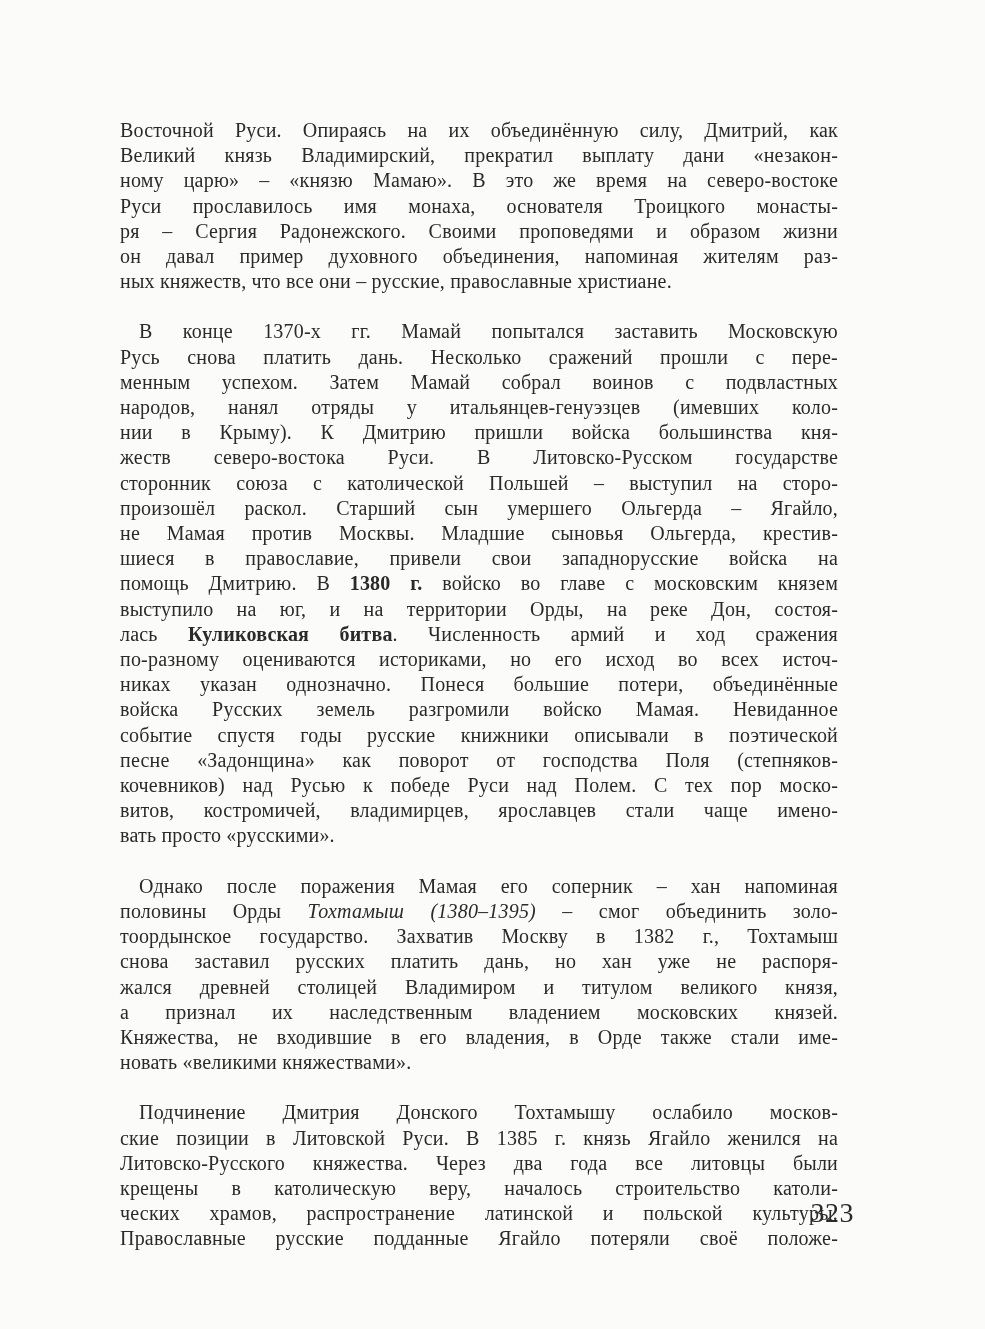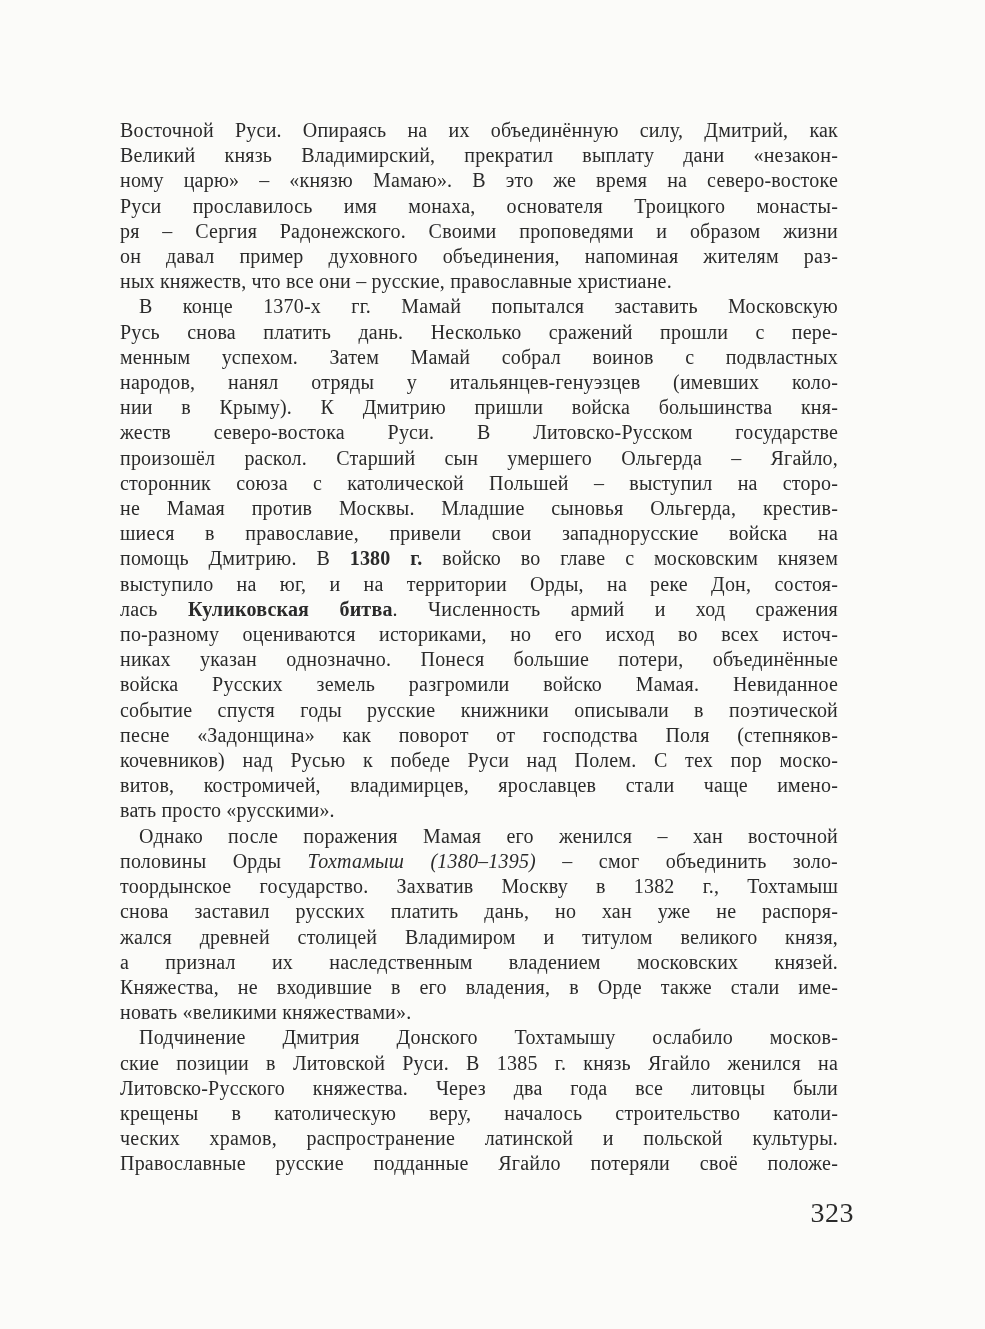--- a/index.html
+++ b/index.html
@@ -34,20 +34,21 @@
   .line {
     text-align: justify;
     text-align-last: justify;
     min-height: 25.2px;
   }
   .line.no-justify {
     text-align-last: left;
   }
   .line.indent {
     text-indent: 19px;
+    margin-top: 25px;
   }
   .bold {
     font-weight: bold;
   }
   .italic {
     font-style: italic;
   }
   .page-number {
     position: absolute;
     left: 136px;
@@ -73,38 +74,38 @@
         <div class="line"><span>он давал пример духовного объединения, напоминая жителям раз-</span></div>
         <div class="line no-justify"><span>ных княжеств, что все они – русские, православные христиане.</span></div>
       </div>
       <div class="paragraph">
         <div class="line indent"><span>В конце 1370-х гг. Мамай попытался заставить Московскую</span></div>
         <div class="line"><span>Русь снова платить дань. Несколько сражений прошли с пере-</span></div>
         <div class="line"><span>менным успехом. Затем Мамай собрал воинов с подвластных</span></div>
         <div class="line"><span>народов, нанял отряды у итальянцев-генуэзцев (имевших коло-</span></div>
         <div class="line"><span>нии в Крыму). К Дмитрию пришли войска большинства кня-</span></div>
         <div class="line"><span>жеств северо-востока Руси. В Литовско-Русском государстве</span></div>
+        <div class="line"><span>сторонник союза с католической Польшей – выступил на сторо-</span></div>
         <div class="line"><span>произошёл раскол. Старший сын умершего Ольгерда – Ягайло,</span></div>
-        <div class="line"><span>сторонник союза с католической Польшей – выступил на сторо-</span></div>
         <div class="line"><span>не Мамая против Москвы. Младшие сыновья Ольгерда, крестив-</span></div>
         <div class="line"><span>шиеся в православие, привели свои западнорусские войска на</span></div>
         <div class="line"><span>помощь Дмитрию. В </span><span class="bold">1380 г.</span><span> войско во главе с московским князем</span></div>
         <div class="line"><span>выступило на юг, и на территории Орды, на реке Дон, состоя-</span></div>
         <div class="line"><span>лась </span><span class="bold">Куликовская битва</span><span>. Численность армий и ход сражения</span></div>
         <div class="line"><span>по-разному оцениваются историками, но его исход во всех источ-</span></div>
         <div class="line"><span>никах указан однозначно. Понеся большие потери, объединённые</span></div>
         <div class="line"><span>войска Русских земель разгромили войско Мамая. Невиданное</span></div>
         <div class="line"><span>событие спустя годы русские книжники описывали в поэтической</span></div>
         <div class="line"><span>песне «Задонщина» как поворот от господства Поля (степняков-</span></div>
         <div class="line"><span>кочевников) над Русью к победе Руси над Полем. С тех пор моско-</span></div>
         <div class="line"><span>витов, костромичей, владимирцев, ярославцев стали чаще имено-</span></div>
         <div class="line no-justify"><span>вать просто «русскими».</span></div>
       </div>
       <div class="paragraph">
-        <div class="line indent"><span>Однако после поражения Мамая его женился – хан восточной</span></div>
+        <div class="line indent"><span>Однако после поражения Мамая его соперник – хан напоминая</span></div>
         <div class="line"><span>половины Орды </span><span class="italic">Тохтамыш (1380–1395)</span><span> – смог объединить золо-</span></div>
         <div class="line"><span>тоордынское государство. Захватив Москву в 1382 г., Тохтамыш</span></div>
         <div class="line"><span>снова заставил русских платить дань, но хан уже не распоря-</span></div>
         <div class="line"><span>жался древней столицей Владимиром и титулом великого князя,</span></div>
         <div class="line"><span>а признал их наследственным владением московских князей.</span></div>
         <div class="line"><span>Княжества, не входившие в его владения, в Орде также стали име-</span></div>
         <div class="line no-justify"><span>новать «великими княжествами».</span></div>
       </div>
       <div class="paragraph">
         <div class="line indent"><span>Подчинение Дмитрия Донского Тохтамышу ослабило москов-</span></div>

